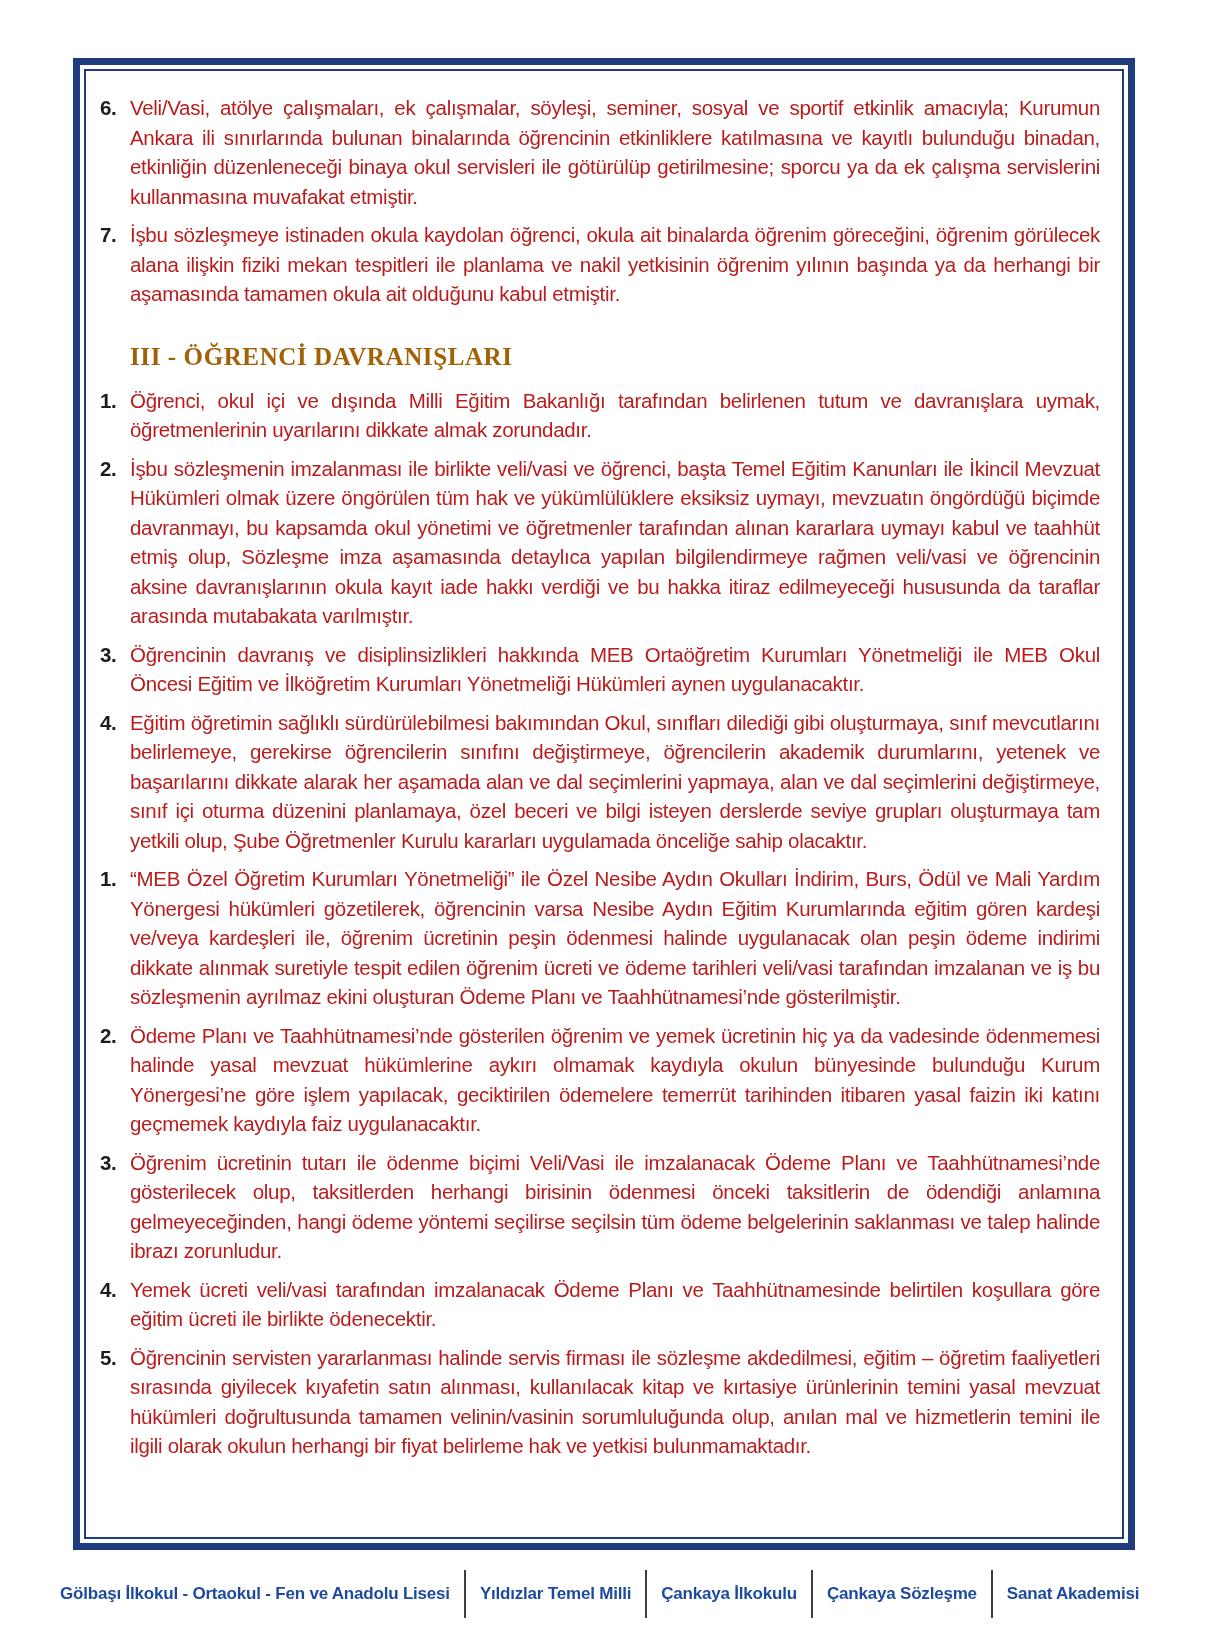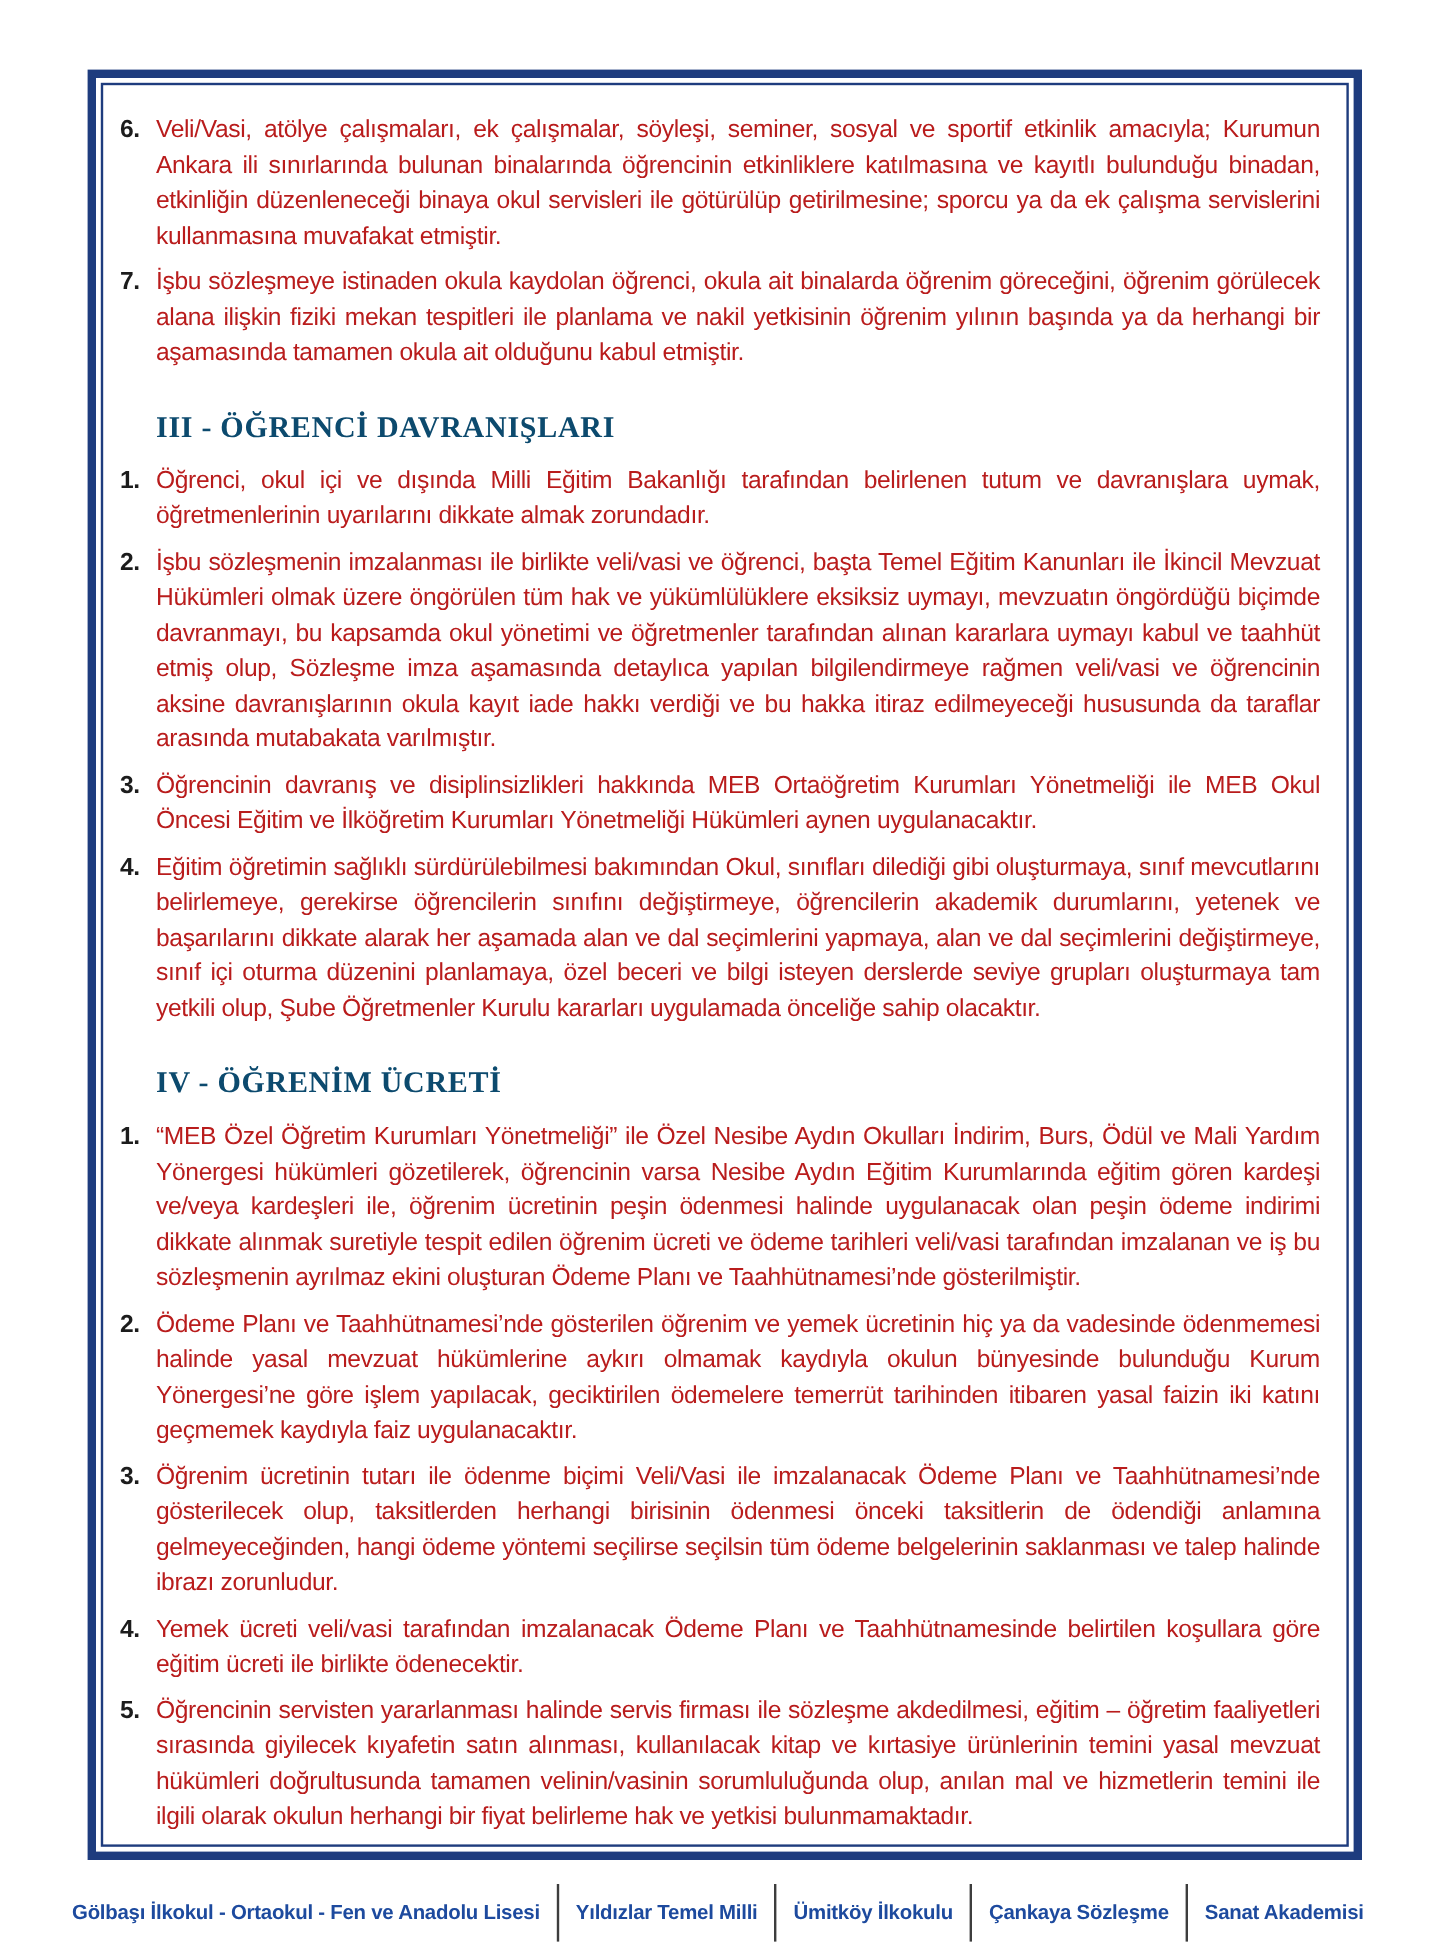--- a/index.html
+++ b/index.html
@@ -20,21 +20,21 @@
     flex:none;width:36px;padding-left:6px;box-sizing:border-box;
     font-weight:bold;font-size:20.5px;line-height:29.5px;letter-spacing:-0.3px;
   }
   .item-text{
     flex:1;margin:0;text-align:justify;font-size:20.5px;line-height:29.5px;
     letter-spacing:-0.3px;color:#b91c1c;
   }
   .section-heading{
     margin:34px 0 15px 36px;
     font-family:"Liberation Serif",serif;font-weight:bold;
-    font-size:25px;letter-spacing:0.6px;color:#0c4a6e;
+    font-size:25px;letter-spacing:0.6px;color:#a16207;
   }
   .page-footer{
     position:absolute;left:0;top:1566px;width:1020px;height:56px;
     box-sizing:border-box;padding:0 60px;
     display:flex;align-items:center;justify-content:space-between;
   }
   .footer-school{
     font-weight:bold;font-size:17px;letter-spacing:-0.2px;color:#1d4a9e;
     white-space:nowrap;
   }
@@ -68,21 +68,20 @@
     </div>
     <div class="list-item">
       <span class="item-num">3.</span>
       <p class="item-text">Öğrencinin davranış ve disiplinsizlikleri hakkında MEB Ortaöğretim Kurumları Yönetmeliği ile MEB Okul Öncesi Eğitim ve İlköğretim Kurumları Yönetmeliği Hükümleri aynen uygulanacaktır.</p>
     </div>
     <div class="list-item">
       <span class="item-num">4.</span>
       <p class="item-text">Eğitim öğretimin sağlıklı sürdürülebilmesi bakımından Okul, sınıfları dilediği gibi oluşturmaya, sınıf mevcutlarını belirlemeye, gerekirse öğrencilerin sınıfını değiştirmeye, öğrencilerin akademik durumlarını, yetenek ve başarılarını dikkate alarak her aşamada alan ve dal seçimlerini yapmaya, alan ve dal seçimlerini değiştirmeye, sınıf içi oturma düzenini planlamaya, özel beceri ve bilgi isteyen derslerde seviye grupları oluşturmaya tam yetkili olup, Şube Öğretmenler Kurulu kararları uygulamada önceliğe sahip olacaktır.</p>
     </div>
 
-    <h2 class="section-heading">IV - ÖĞRENİM ÜCRETİ</h2>
     <div class="list-item">
       <span class="item-num">1.</span>
       <p class="item-text">“MEB Özel Öğretim Kurumları Yönetmeliği” ile Özel Nesibe Aydın Okulları İndirim, Burs, Ödül ve Mali Yardım Yönergesi hükümleri gözetilerek, öğrencinin varsa Nesibe Aydın Eğitim Kurumlarında eğitim gören kardeşi ve/veya kardeşleri ile, öğrenim ücretinin peşin ödenmesi halinde uygulanacak olan peşin ödeme indirimi dikkate alınmak suretiyle tespit edilen öğrenim ücreti ve ödeme tarihleri veli/vasi tarafından imzalanan ve iş bu sözleşmenin ayrılmaz ekini oluşturan Ödeme Planı ve Taahhütnamesi’nde gösterilmiştir.</p>
     </div>
     <div class="list-item">
       <span class="item-num">2.</span>
       <p class="item-text">Ödeme Planı ve Taahhütnamesi’nde gösterilen öğrenim ve yemek ücretinin hiç ya da vadesinde ödenmemesi halinde yasal mevzuat hükümlerine aykırı olmamak kaydıyla okulun bünyesinde bulunduğu Kurum Yönergesi’ne göre işlem yapılacak, geciktirilen ödemelere temerrüt tarihinden itibaren yasal faizin iki katını geçmemek kaydıyla faiz uygulanacaktır.</p>
     </div>
     <div class="list-item">
       <span class="item-num">3.</span>
@@ -98,18 +97,18 @@
     </div>
 
   </div>
 </div>
 
 <div class="page-footer">
   <span class="footer-school">Gölbaşı İlkokul - Ortaokul - Fen ve Anadolu Lisesi</span>
   <span class="footer-divider"></span>
   <span class="footer-school">Yıldızlar Temel Milli</span>
   <span class="footer-divider"></span>
-  <span class="footer-school">Ümitköy İlkokulu</span>
+  <span class="footer-school">Çankaya İlkokulu</span>
   <span class="footer-divider"></span>
   <span class="footer-school">Çankaya Sözleşme</span>
   <span class="footer-divider"></span>
   <span class="footer-school">Sanat Akademisi</span>
 </div>
 
 </body></html>

